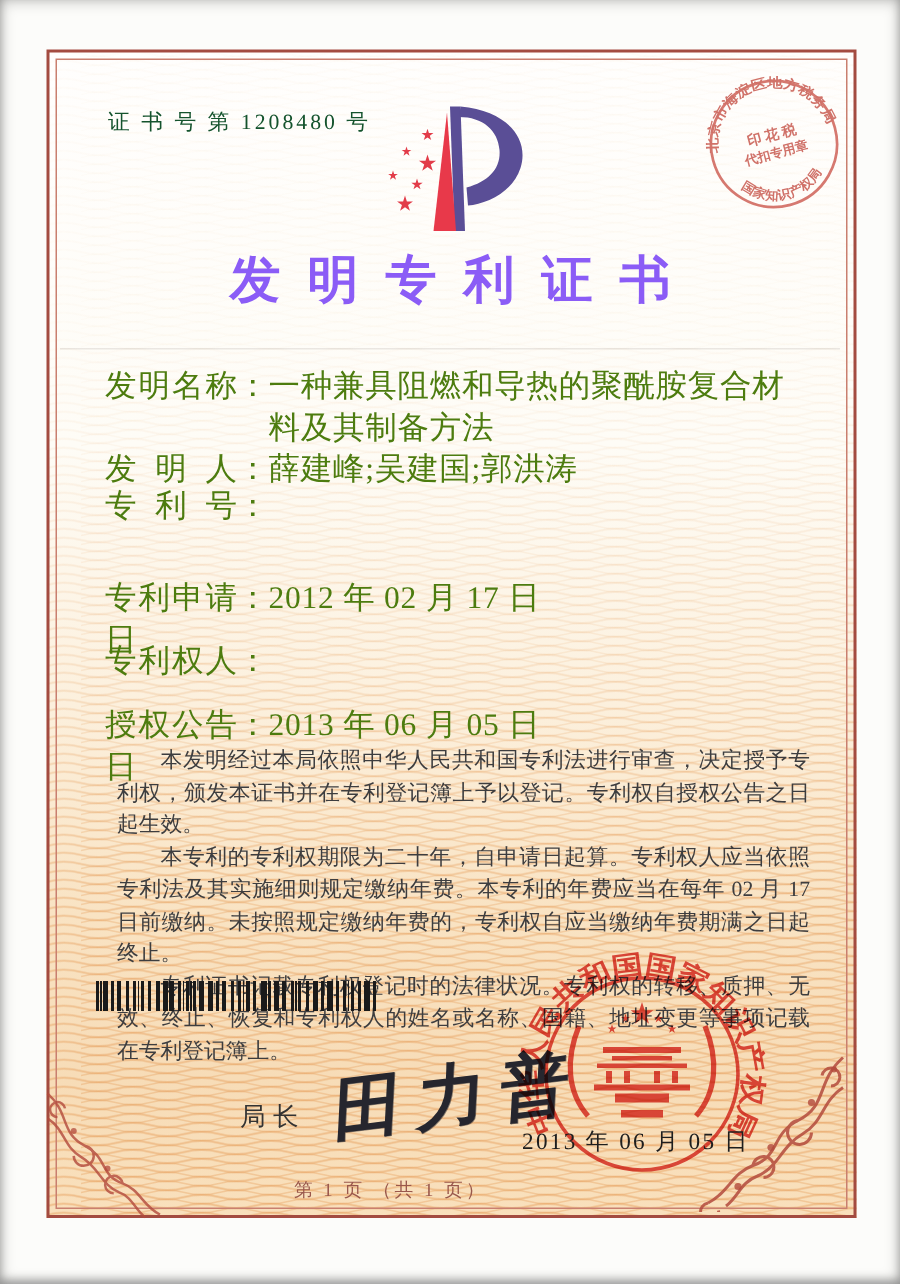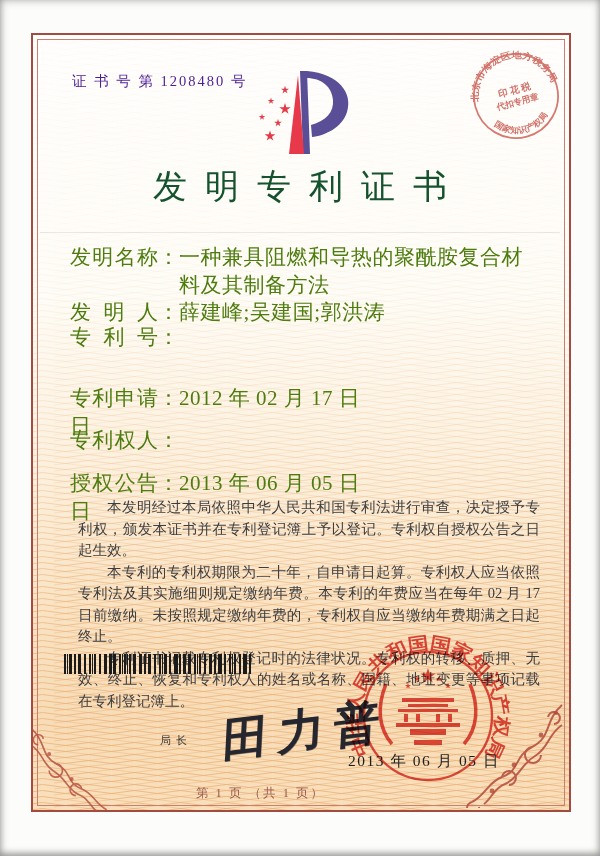--- a/index.html
+++ b/index.html
@@ -14,48 +14,48 @@
   
   .paper {
     position:absolute; left:31px; top:33px; right:29px; bottom:44px;
     background:linear-gradient(180deg,#fffefd 0%, #fefcf6 34%, #fcf0dd 56%, #f9e3c3 74%, #f7dcb7 88%, #f9e0bc 100%);
   }
   .paper svg.waves { position:absolute; left:0; top:0; width:100%; height:100%; }
 
   .frame-outer { position:absolute; left:31px; top:33px; right:29px; bottom:44px; border:2px solid #a34b40; }
   .frame-inner { position:absolute; left:37px; top:39px; right:35px; bottom:50px; border:1px solid #c97f6f; }
 
-  .cert-no { position:absolute; left:72px; top:72px; font-size:14.5px; letter-spacing:2px; color:#4c1d95; }
+  .cert-no { position:absolute; left:72px; top:72px; font-size:14.5px; letter-spacing:2px; color:#14532d; }
 
   .logo { position:absolute; left:233px; top:66px; width:138px; height:94px; }
 
   .title {
     position:absolute; left:0; top:164px; width:600px; text-align:center;
-    font-size:34px; font-weight:normal; color:#14532d; letter-spacing:18px; text-indent:18px;
+    font-size:34px; font-weight:bold; color:#8b5cf6; letter-spacing:18px; text-indent:18px;
   }
 
   .rule { position:absolute; left:40px; right:40px; height:1px; background:rgba(110,100,95,0.14); }
 
   .field-row { position:absolute; left:70px; width:466px; font-size:21px; color:#4d7c0f; display:flex; }
   .field-label { display:inline-block; width:88px; text-align:justify; text-align-last:justify; flex:none; }
   .field-colon { flex:none; }
   .field-value { letter-spacing:0.5px; }
 
   .body-text { position:absolute; left:66px; top:497px; width:474px; font-size:14.5px; line-height:21.5px; color:#3d3d3f; text-align:justify; }
   .body-text p { text-indent:2em;margin-left:12px; }
 
   .barcode {
     position:absolute; left:64px; top:654px; width:188px; height:20px;
     background:
       repeating-linear-gradient(90deg,#1a1a1a 0 2px, transparent 2px 5px),
       repeating-linear-gradient(90deg,#1a1a1a 0 1px, transparent 1px 7px),
       repeating-linear-gradient(90deg,transparent 0 3px, #1a1a1a 3px 4px, transparent 4px 11px);
   }
 
-  .director-label { position:absolute; left:160px; top:733px; font-size:11px; letter-spacing:5px; color:#333; }
+  .director-label { position:absolute; left:160px; top:733px; font-size:17px; letter-spacing:5px; color:#333; }
   .signature {
     position:absolute; left:222px; top:700px; font-size:46px; color:#26262e;
     transform:rotate(-7deg) skewX(-10deg); letter-spacing:10px; font-weight:bold;
     text-shadow:0.5px 0.5px 0 rgba(38,38,46,0.55);
   }
 
   .big-seal { position:absolute; left:338px; top:626px; width:180px; height:180px; mix-blend-mode:multiply; opacity:0.92; }
   .issue-date { position:absolute; left:348px; top:751px; font-size:15.5px; color:#1e1e1e; letter-spacing:1.5px; z-index:5; }
 
   .tax-stamp { position:absolute; left:461px; top:41px; width:110px; height:110px; opacity:0.85; }

